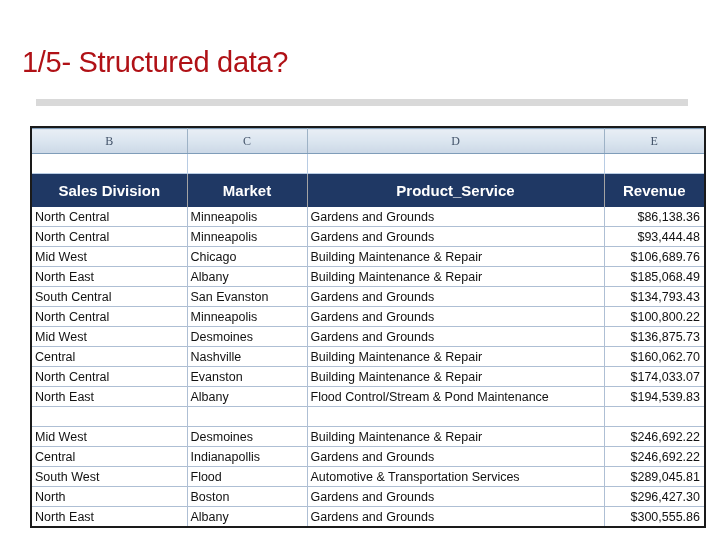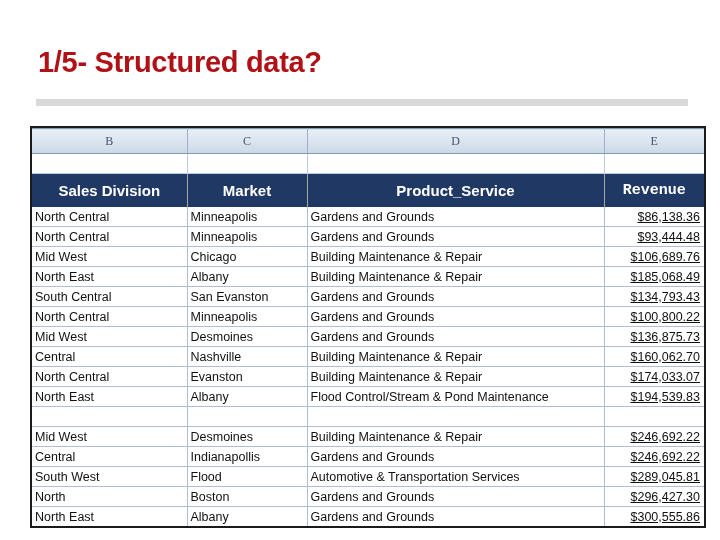--- a/index.html
+++ b/index.html
@@ -11,24 +11,24 @@
     height: 540px;
     background: #ffffff;
     font-family: "Liberation Sans", sans-serif;
     overflow: hidden;
     position: relative;
   }
 
   
   #slide-title {
     position: absolute;
-    left: 38px;
+    left: 22px;
     top: 46px;
     font-size: 29px;
-    font-weight: bold;
+    font-weight: normal;
     color: #B01116;
     letter-spacing: -0.3px;
     white-space: nowrap;
   }
 
   
   #title-divider {
     position: absolute;
     left: 36px;
     top: 99px;
@@ -89,41 +89,40 @@
     height: 31px;
     background: #1F3864;
     color: #ffffff;
     font-size: 15px;
     font-weight: bold;
     text-align: center;
     vertical-align: middle;
     border-right: 1px solid #a3a3a3;
     white-space: nowrap;
   }
-  tr.table-header td:last-child { border-right: none; font-family: Liberation Mono, monospace; }
+  tr.table-header td:last-child { border-right: none; }
 
   
   tr.data-row td {
     height: 19px;
     font-size: 12.5px;
     color: #111111;
     background: #ffffff;
     vertical-align: middle;
     border-right: 1px solid #AEBFD4;
     border-bottom: 1px solid #AEBFD4;
     padding: 0 3px;
     white-space: nowrap;
     overflow: hidden;
     font-family: "Liberation Sans", sans-serif;
   }
   tr.data-row td:last-child { border-right: none; }
   tr.data-row td.num {
     text-align: right;
     padding-right: 4px;
-    text-decoration: underline;
   }
   tr.data-row.empty td { color: transparent; }
   tr.data-row:last-child td { border-bottom: none; }
 </style>
 </head>
 <body>
 
 <div id="slide-title">1/5- Structured data?</div>
 
 <div id="title-divider"></div>

